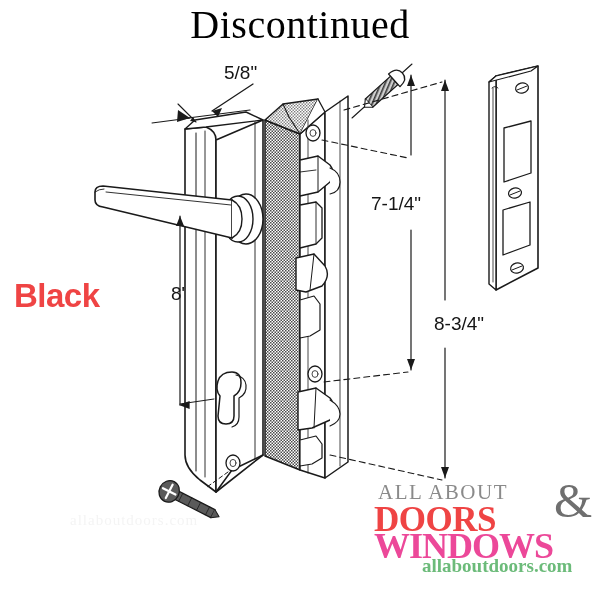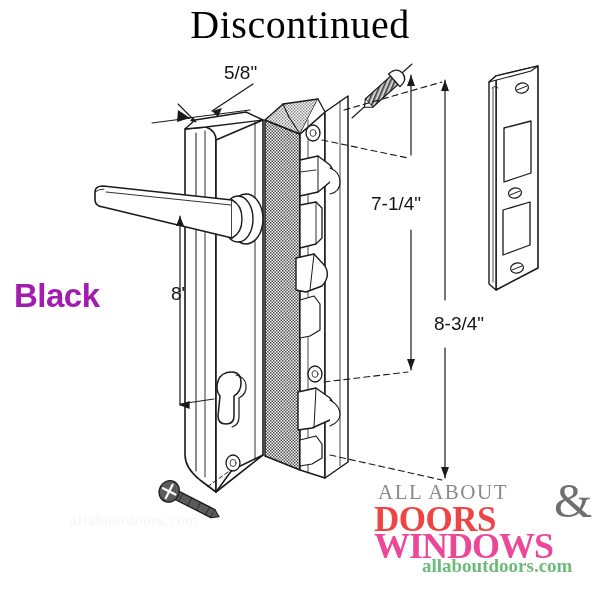--- a/index.html
+++ b/index.html
@@ -40,21 +40,21 @@
     letter-spacing: 0.5px;
     line-height: 46px;
   }
   .color-label {
     position: absolute;
     left: 14px;
     top: 277px;
     font-family: "Liberation Sans", sans-serif;
     font-size: 33px;
     font-weight: bold;
-    color: #a21caf;
+    color: #ef4444;
     letter-spacing: -0.5px;
   }
   .dim-label {
     position: absolute;
     font-family: "Liberation Sans", sans-serif;
     font-size: 19px;
     font-weight: 400;
     color: #151515;
     white-space: nowrap;
   }

